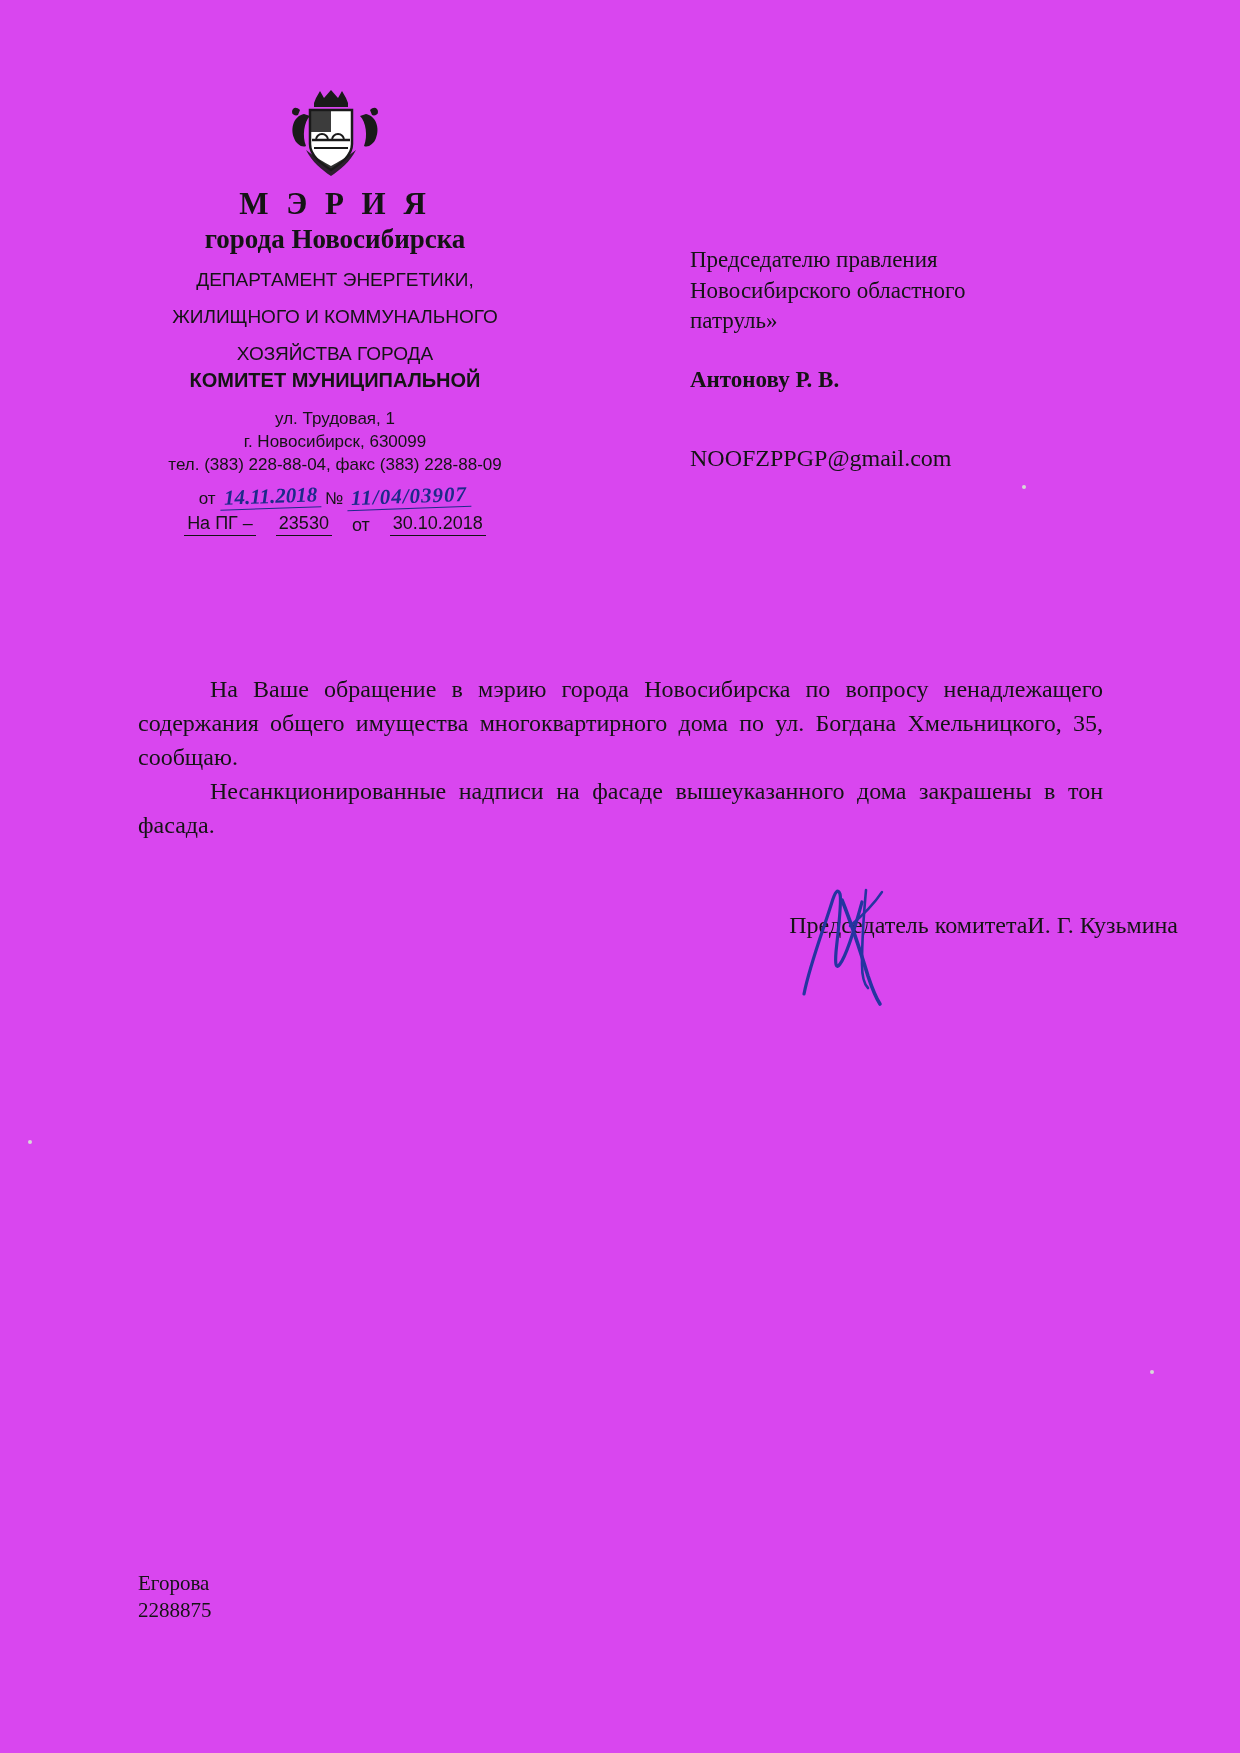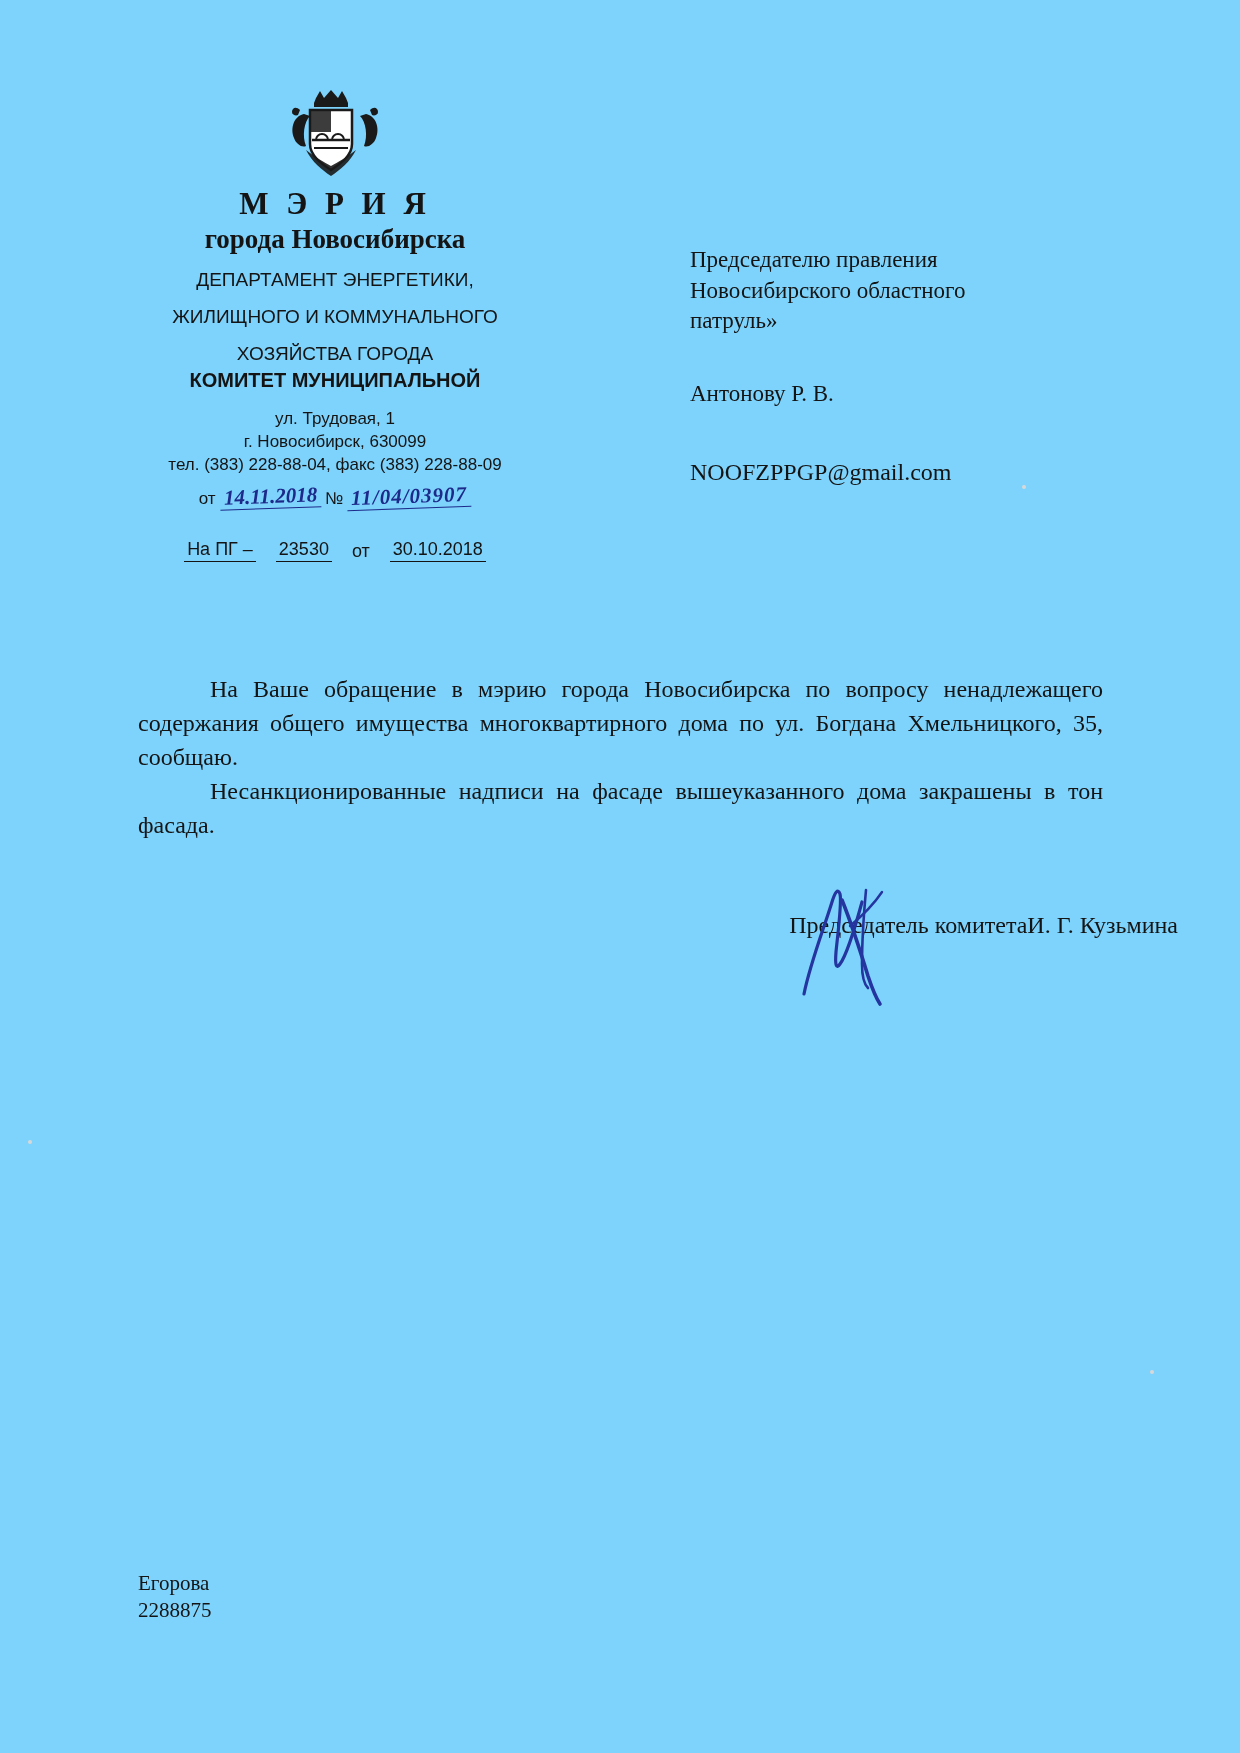--- a/index.html
+++ b/index.html
@@ -4,21 +4,21 @@
 <style>
   html, body {
     margin: 0;
     padding: 0;
     background: #ffffff;
   }
   .page {
     position: relative;
     width: 1240px;
     height: 1753px;
-    background: #7dd3fc;
+    background: #d946ef;
     overflow: hidden;
     font-family: "Liberation Serif", serif;
     color: #141414;
   }
 
   
   .letterhead {
     position: absolute;
     left: 120px;
     top: 88px;
@@ -83,21 +83,21 @@
     border-bottom: 1px solid #1d2a8a;
     padding: 0 4px;
     transform: rotate(-2deg);
     display: inline-block;
     line-height: 1.1;
   }
   .hand.num {
     letter-spacing: 1px;
   }
   .refline {
-    margin-top: 30px;
+    margin-top: 4px;
     font-family: "Liberation Sans", sans-serif;
     font-size: 18px;
     display: flex;
     justify-content: center;
     align-items: flex-end;
     gap: 20px;
   }
   .ul {
     border-bottom: 1px solid #141414;
     padding: 0 3px 1px 3px;
@@ -108,21 +108,22 @@
   .addressee {
     position: absolute;
     left: 690px;
     top: 245px;
     width: 460px;
     font-family: "Liberation Serif", serif;
     font-size: 23px;
     line-height: 1.33;
   }
   .addressee .person {
-    margin-top: 42px;
+    margin-top: 28px;
+    font-weight: bold;
   }
   .addressee .email {
     margin-top: 48px;
     font-size: 24px;
   }
 
   
   .body-text {
     position: absolute;
     left: 138px;

